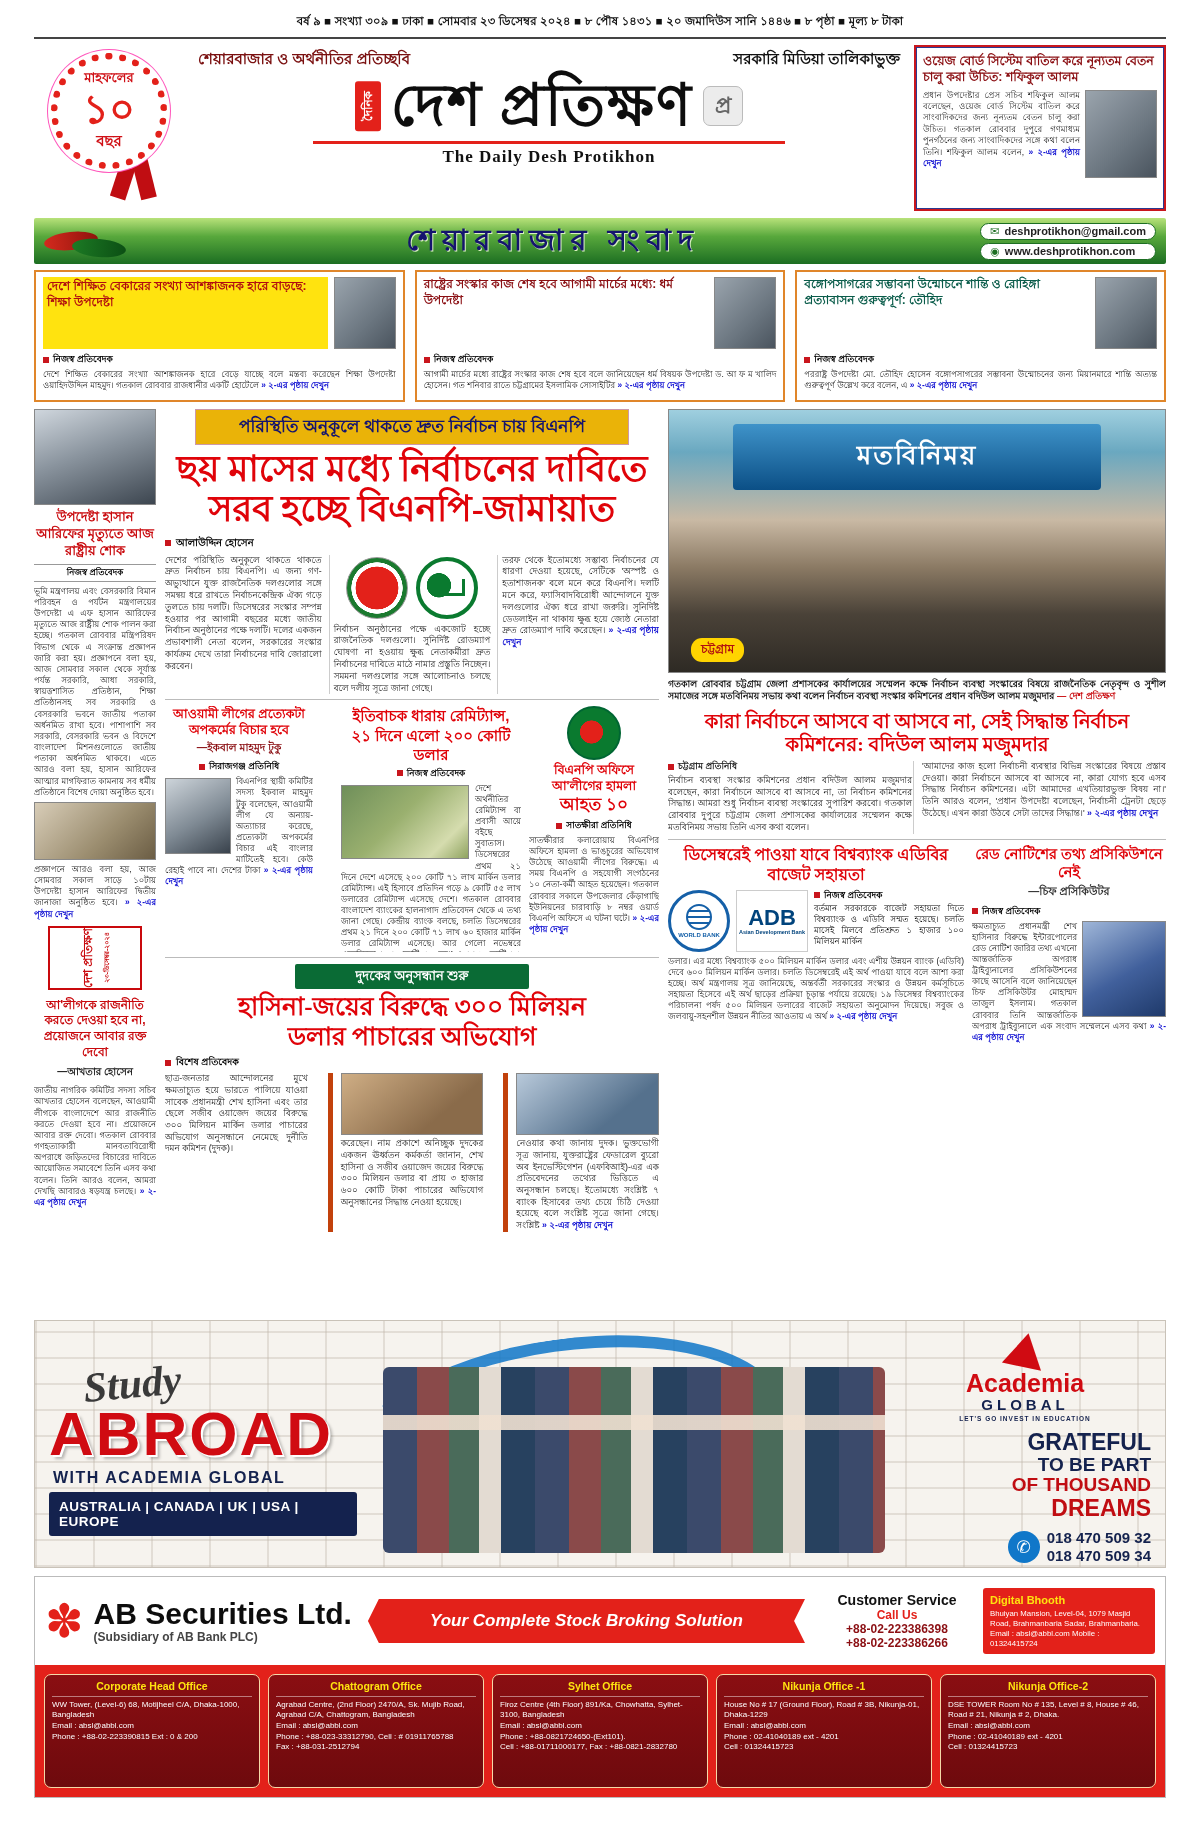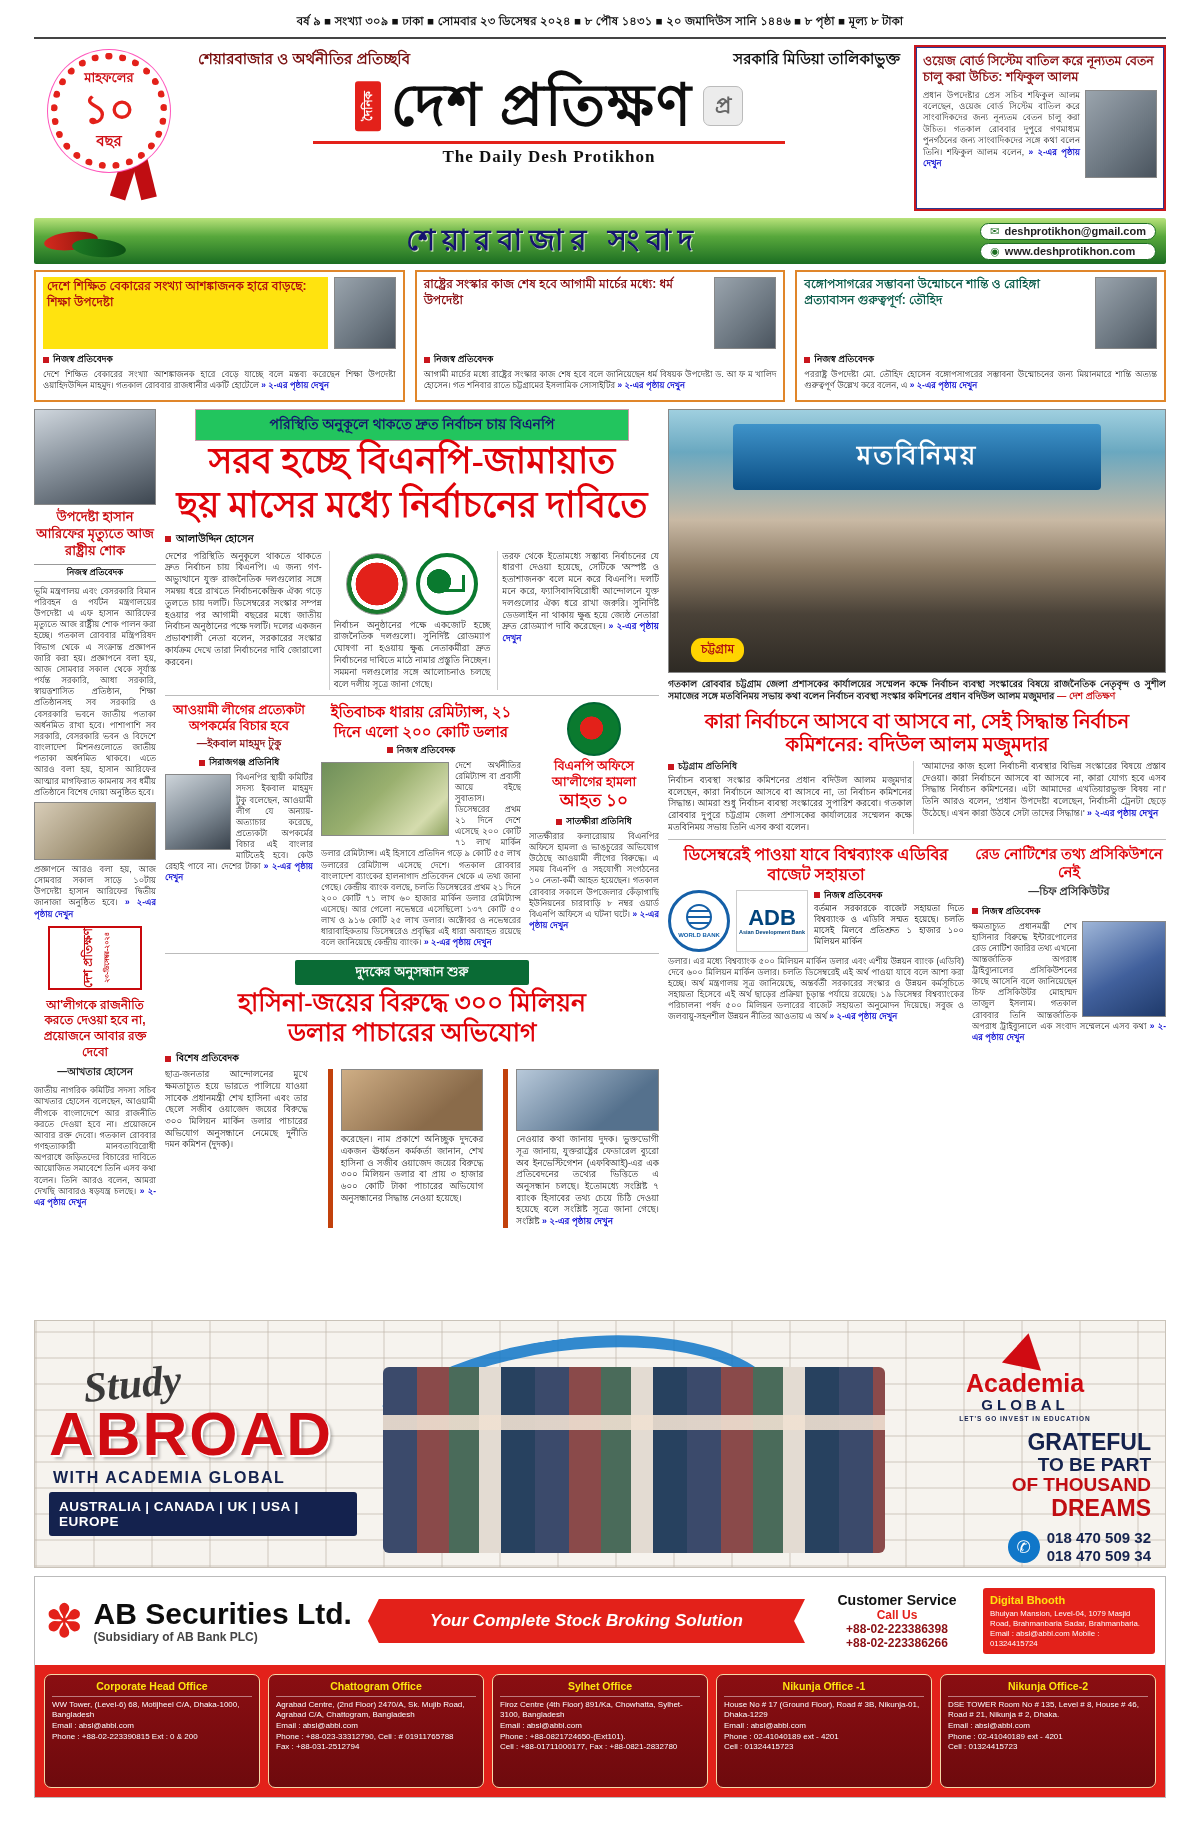--- a/index.html
+++ b/index.html
@@ -90,22 +90,22 @@
   .rail-photo2 { height:58px; background:linear-gradient(135deg,#d8cdb8,#9a8c6e 60%,#6b5d44); }
   .stamp { border:2px solid #c9090d; color:#c9090d; margin:2px 14px; height:64px; display:flex;
            align-items:center; justify-content:center; gap:3px; }
   .stamp-title { writing-mode:vertical-rl; transform:rotate(180deg); font-weight:900; font-size:12px; }
   .stamp-date { writing-mode:vertical-rl; transform:rotate(180deg); font-size:6.5px; font-weight:bold; }
   .rail-head2 { color:#c9090d; font-weight:900; font-size:12px; line-height:1.3; text-align:center; margin-top:2px; }
   .rail-attr { font-size:10px; font-weight:bold; text-align:center; color:#222; }
 
   
   .center { width:494px; flex-shrink:0; display:flex; flex-direction:column; gap:6px; overflow:hidden; }
-  .kicker { background:#22c55e; border:1px solid #c9a; width:88%; margin:0 auto; text-align:center;
-            font-weight:900; color:#14146e; font-size:14px; padding:3px 4px; }
+  .kicker { background:#eab308; border:1px solid #c9a; width:88%; margin:0 auto; text-align:center;
+            font-weight:900; color:#14146e; font-size:17px; padding:3px 4px; }
   .lead-h { text-align:center; color:#e00309; font-weight:900; line-height:1.12;
             font-family:"Liberation Serif","DejaVu Serif",serif; }
   .l1 { font-size:36px; margin-top:4px; }
   .l2 { font-size:36px; }
   .lead-byline { display:flex; align-items:center; gap:5px; font-size:10px; font-weight:bold; margin:5px 0 3px; }
   .lead-cols { display:flex; gap:4px; }
   .lcol { flex:1; font-size:8.8px; line-height:1.34; text-align:justify; color:#1a1a1a;
           border-right:1px solid #ccc; padding-right:7px; }
   .lcol:last-child { border-right:none; padding-right:0; }
   .logo-row { display:flex; gap:8px; justify-content:center; margin:2px 0 5px; }
@@ -114,21 +114,21 @@
               border:1px solid #999; }
   .jamaat-logo { width:62px; height:62px; border-radius:50%; border:4px solid #0a7a2f; background:
               radial-gradient(circle at 35% 45%,#0a7a2f 0 26%,#fff 27%); position:relative; }
   .jamaat-logo::after { content:""; position:absolute; right:9px; top:18px; width:22px; height:14px;
               border-bottom:3px solid #0a7a2f; border-left:3px solid #0a7a2f; border-right:3px solid #0a7a2f; }
   .lead { border-bottom:1px solid #bbb; padding-bottom:5px; }
 
   .midrow { display:flex; gap:8px; height:252px; border-bottom:1px solid #bbb; padding-bottom:5px; overflow:hidden; }
   .sub { overflow:hidden; }
   .tuku { width:148px; flex-shrink:0; }
-  .remit { flex:1; }
+  .remit { flex:1;margin-left:20px; }
   .bnpoff { width:130px; flex-shrink:0; }
   .sub-head { color:#e00309; font-weight:900; font-size:12.5px; line-height:1.28; text-align:center; }
   .remit .sub-head { font-size:15px; }
   .sub-attr { color:#8b0f13; font-weight:bold; font-size:10.5px; text-align:center; margin:2px 0; }
   .sub-reporter { font-size:8.8px; font-weight:bold; margin:2px 0; display:flex; align-items:center;
                   justify-content:center; gap:4px; }
   .sub-body { font-size:8.4px; line-height:1.32; text-align:justify; color:#1a1a1a; }
   .tuku-photo { width:66px; height:76px; float:left; margin:2px 5px 2px 0;
                 background:linear-gradient(150deg,#cdd4da,#7f8a94 55%,#39424c); }
   .money-photo { width:128px; height:74px; float:left; margin:2px 6px 2px 0;
@@ -383,22 +383,22 @@
       <div class="rail-body">
         <span>জাতীয় নাগরিক কমিটির সদস্য সচিব আখতার হোসেন বলেছেন, আওয়ামী লীগকে বাংলাদেশে আর রাজনীতি করতে দেওয়া হবে না। প্রয়োজনে আবার রক্ত দেবো। গতকাল রোববার গণহত্যাকারী মানবতাবিরোধী অপরাধে জড়িতদের বিচারের দাবিতে আয়োজিত সমাবেশে তিনি এসব কথা বলেন। তিনি আরও বলেন, আমরা দেখছি আবারও ষড়যন্ত্র চলছে।</span>
         <span class="contlink">» ২-এর পৃষ্ঠায় দেখুন</span>
       </div>
     </div>
 
     <div class="center">
 
       <div class="lead">
         <div class="kicker">পরিস্থিতি অনুকূলে থাকতে দ্রুত নির্বাচন চায় বিএনপি</div>
+        <div class="lead-h l1">ছয় মাসের মধ্যে নির্বাচনের দাবিতে</div>
         <div class="lead-h l2">সরব হচ্ছে বিএনপি-জামায়াত</div>
-        <div class="lead-h l1">ছয় মাসের মধ্যে নির্বাচনের দাবিতে</div>
         <div class="lead-byline">
           <span class="bullet"></span>
           <span>আলাউদ্দিন হোসেন</span>
         </div>
         <div class="lead-cols">
           <div class="lcol">দেশের পরিস্থিতি অনুকূলে থাকতে থাকতে দ্রুত নির্বাচন চায় বিএনপি। এ জন্য গণ-অভ্যুত্থানে যুক্ত রাজনৈতিক দলগুলোর সঙ্গে সমন্বয় ধরে রাখতে নির্বাচনকেন্দ্রিক ঐক্য গড়ে তুলতে চায় দলটি। ডিসেম্বরের সংস্কার সম্পন্ন হওয়ার পর আগামী বছরের মধ্যে জাতীয় নির্বাচন অনুষ্ঠানের পক্ষে দলটি। দলের একজন প্রভাবশালী নেতা বলেন, সরকারের সংস্কার কার্যক্রম দেখে তারা নির্বাচনের দাবি জোরালো করবেন।</div>
           <div class="lcol">
             <div class="logo-row">
               <div class="bnp-logo"></div>
               <div class="jamaat-logo"></div>

